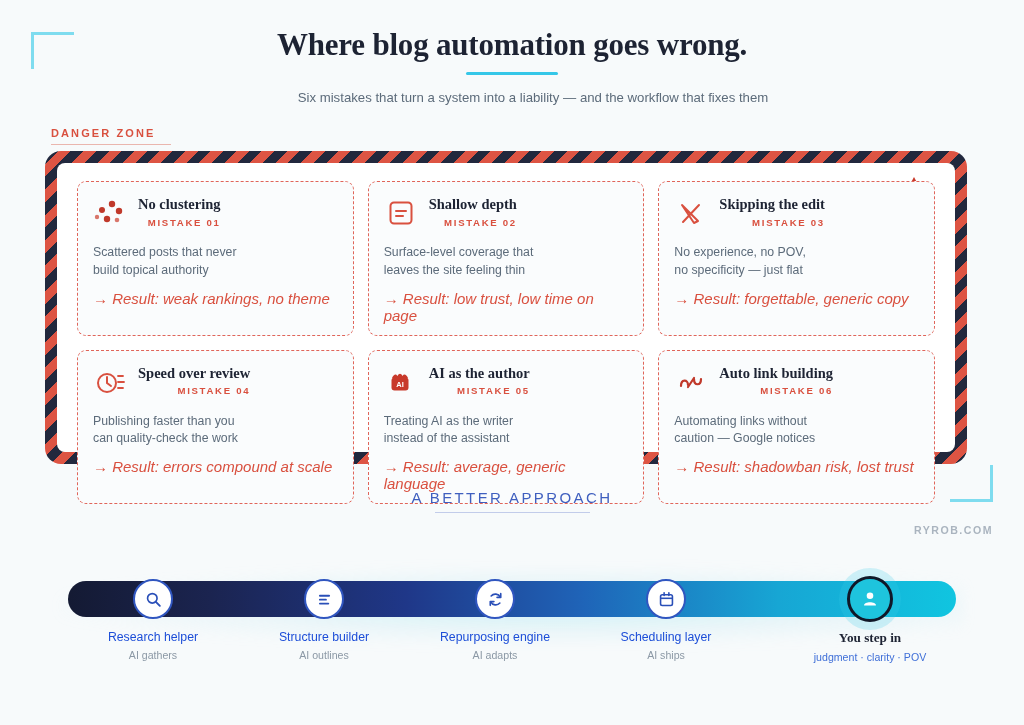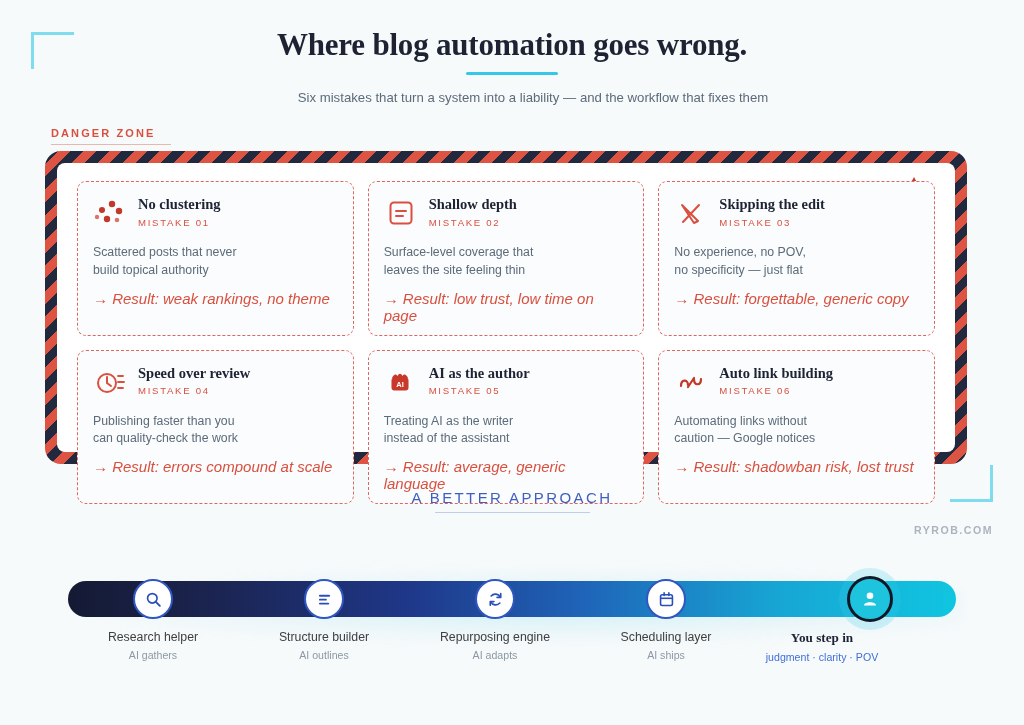--- a/index.html
+++ b/index.html
@@ -77,21 +77,21 @@
     width:34px;height:34px;flex:0 0 34px;
     display:flex;align-items:center;justify-content:center;margin-top:1px;
   }
   .card-titles{padding-top:1px;}
   .card-title{
     font-family:"Liberation Serif", serif;font-weight:bold;
     font-size:14.5px;color:#1d2333;line-height:1.15;margin:0;
   }
   .card-mistake{
     font-size:9.6px;letter-spacing:1.7px;color:#d9503f;
-    margin-top:4px;font-weight:400;
+    margin-top:4px;font-weight:700;text-align:right;
   }
   .card-body{
     margin-top:14px;font-size:12.3px;line-height:1.45;color:#5c6b7a;
     white-space:pre-line;
   }
   .card-result{
     margin-top:10px;font-size:15px;font-style:italic;color:#d9503f;
   }
 
   
@@ -128,21 +128,21 @@
   .node-circle.final{
     width:46px;height:46px;background:#1ec4dd;border:3px solid #101828;
     box-shadow:0 0 0 8px rgba(60,205,230,.22);
     transform:translate(-50%,-5px);
   }
   .node-label{
     position:absolute;top:630px;transform:translateX(-50%);
     text-align:center;width:190px;
   }
   .node-title{
-    font-size:12.3px;color:#404040;font-weight:500;
+    font-size:12.3px;color:#1d4ed8;font-weight:500;
   }
   .node-title.final{
     font-family:"Liberation Serif", serif;font-weight:bold;
     font-size:13.2px;color:#1d2333;
   }
   .node-sub{
     font-size:10.6px;color:#8b98a5;margin-top:5px;
   }
   .node-sub.final{color:#3f6fd8;}
 
@@ -361,20 +361,20 @@
     <div class="node-title">Scheduling layer</div>
     <div class="node-sub">AI ships</div>
   </div>
 
   <div class="node-circle final" style="left:870px">
     <svg viewBox="0 0 24 24" width="22" height="22">
       <circle cx="12" cy="8.5" r="3.6" fill="#ffffff"></circle>
       <path d="M5.5 19 C5.5 14.5 18.5 14.5 18.5 19 Z" fill="#ffffff"></path>
     </svg>
   </div>
-  <div class="node-label" style="left:822px">
+  <div class="node-label" style="left:870px">
     <div class="node-title final">You step in</div>
     <div class="node-sub final">judgment · clarity · POV</div>
   </div>
 
   <div class="footer">RYROB.COM</div>
 
 </div>
 
 </body></html>

